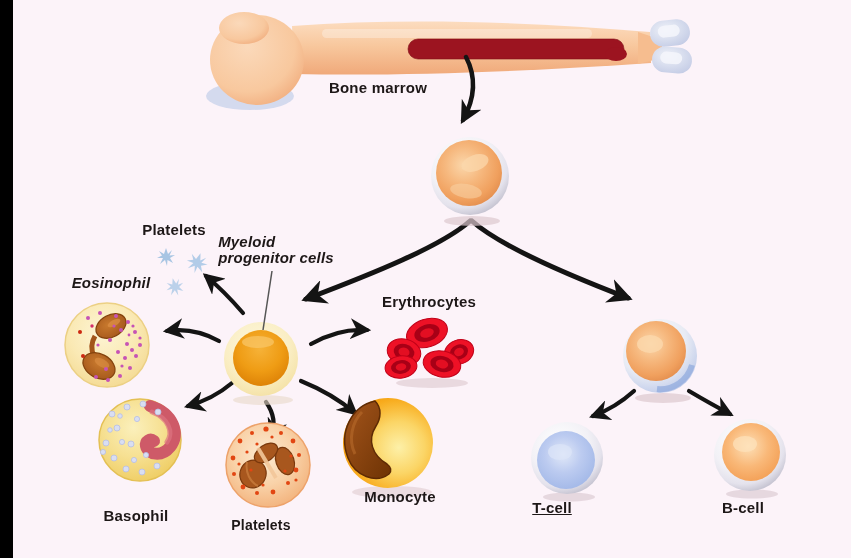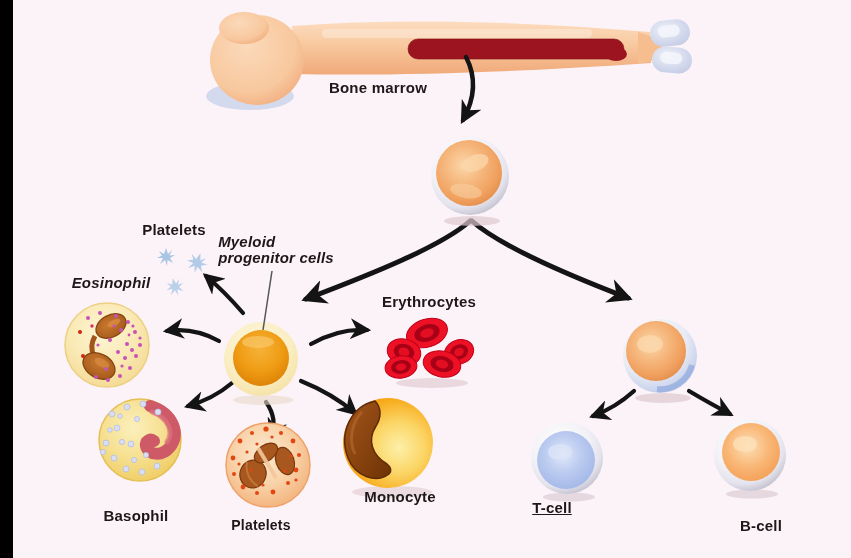--- a/index.html
+++ b/index.html
@@ -337,14 +337,14 @@
 
   <div class="lbl center" style="left:136px;top:471px;margin-top:37px;">Basophil</div>
 
   <div class="lbl center" style="left:261px;top:517px;font-size:14px;">Platelets</div>
 
   <div class="lbl center" style="left:400px;top:489px;">Monocyte</div>
 
 
   <div class="lbl center" style="left:552px;top:500px;text-decoration:underline;">T-cell</div>
 
-  <div class="lbl center" style="left:761px;top:500px;margin-top:18px;">B-cell</div>
+  <div class="lbl center" style="left:743px;top:500px;">B-cell</div>
 </div>
 
 </body></html>

